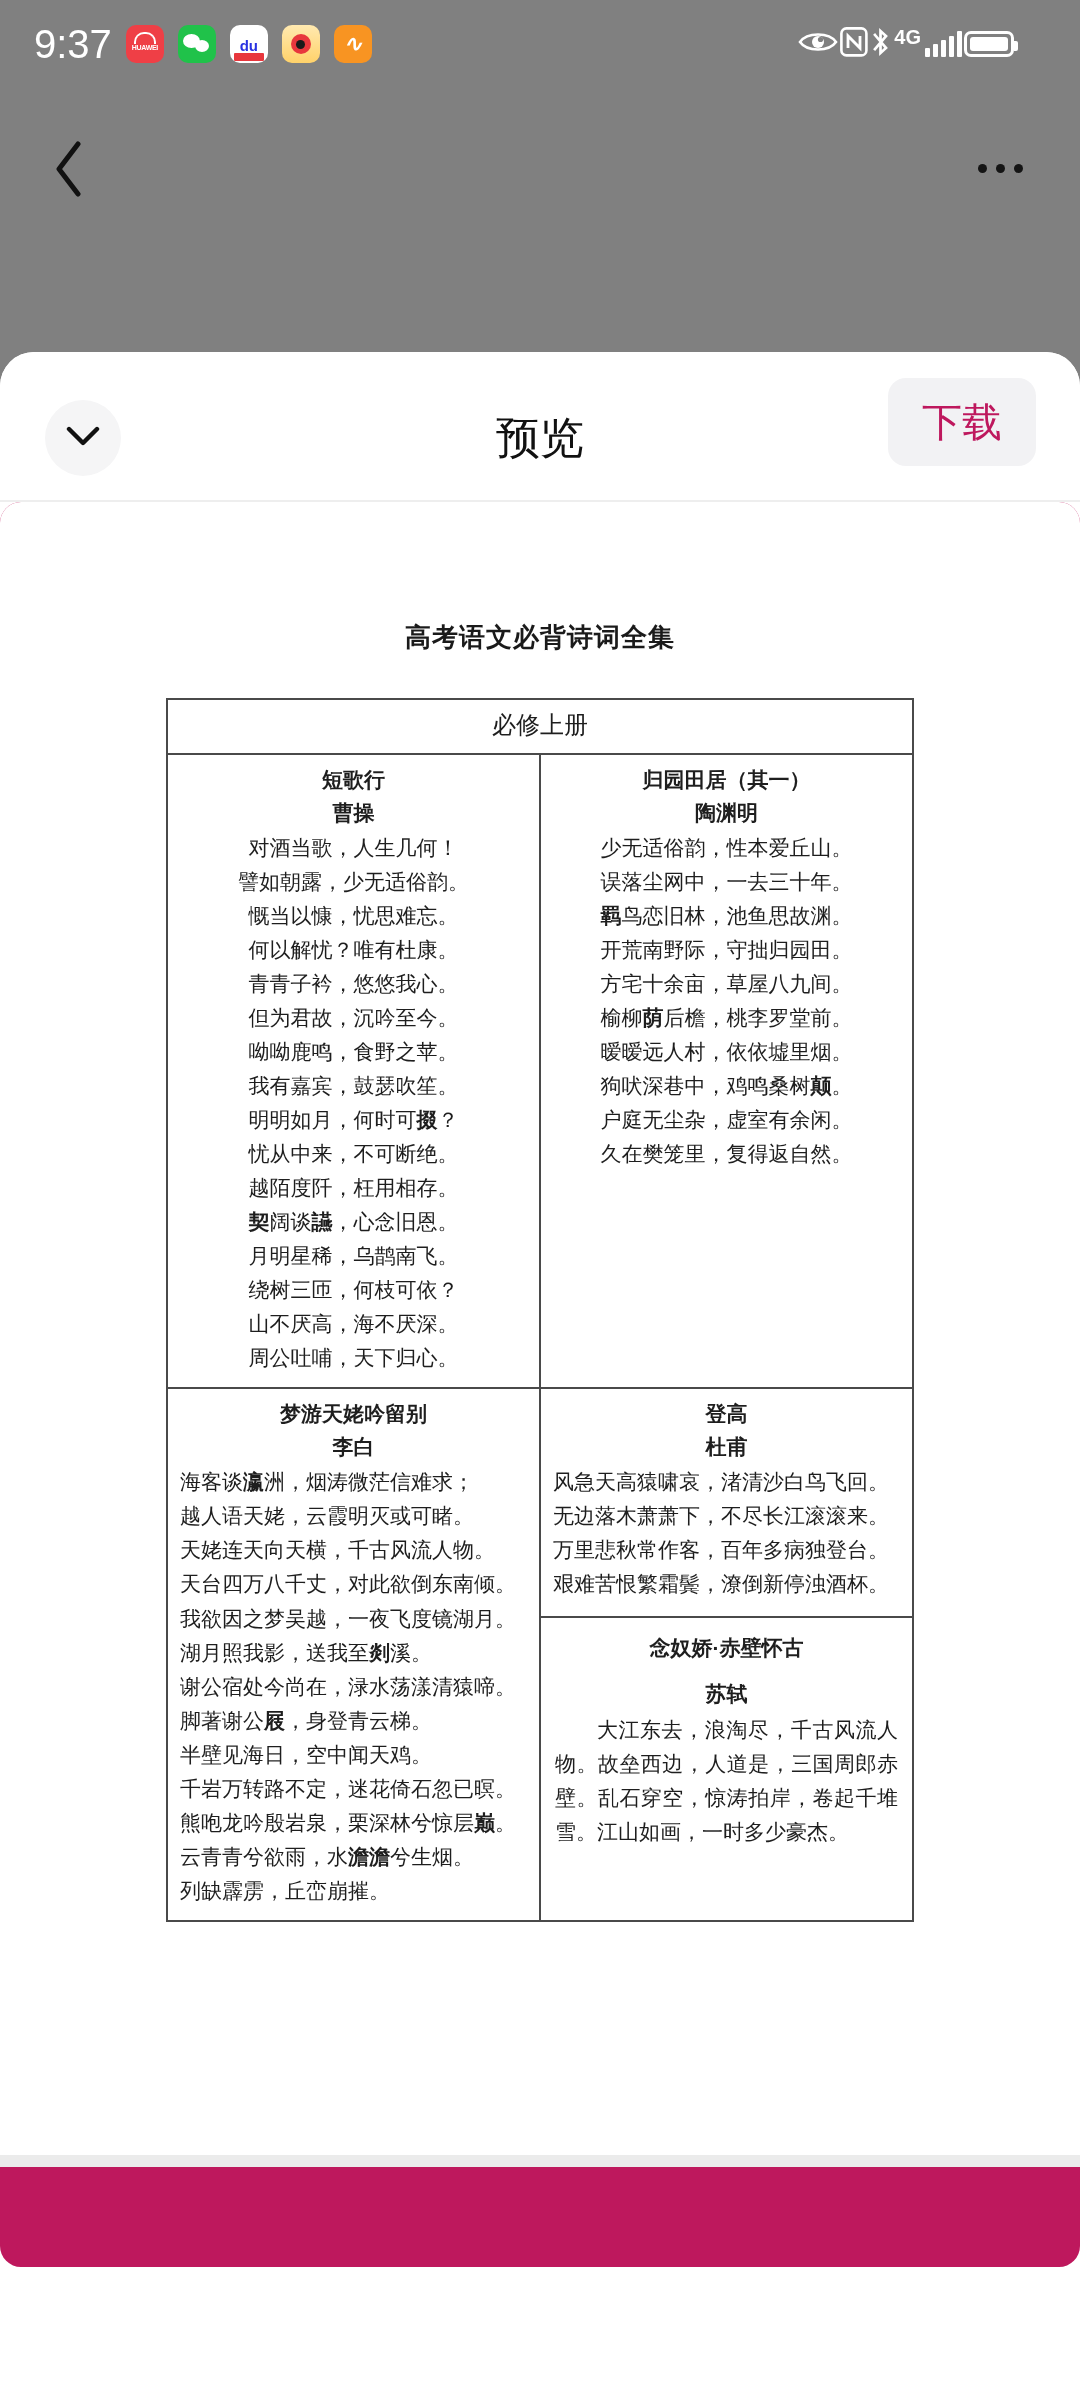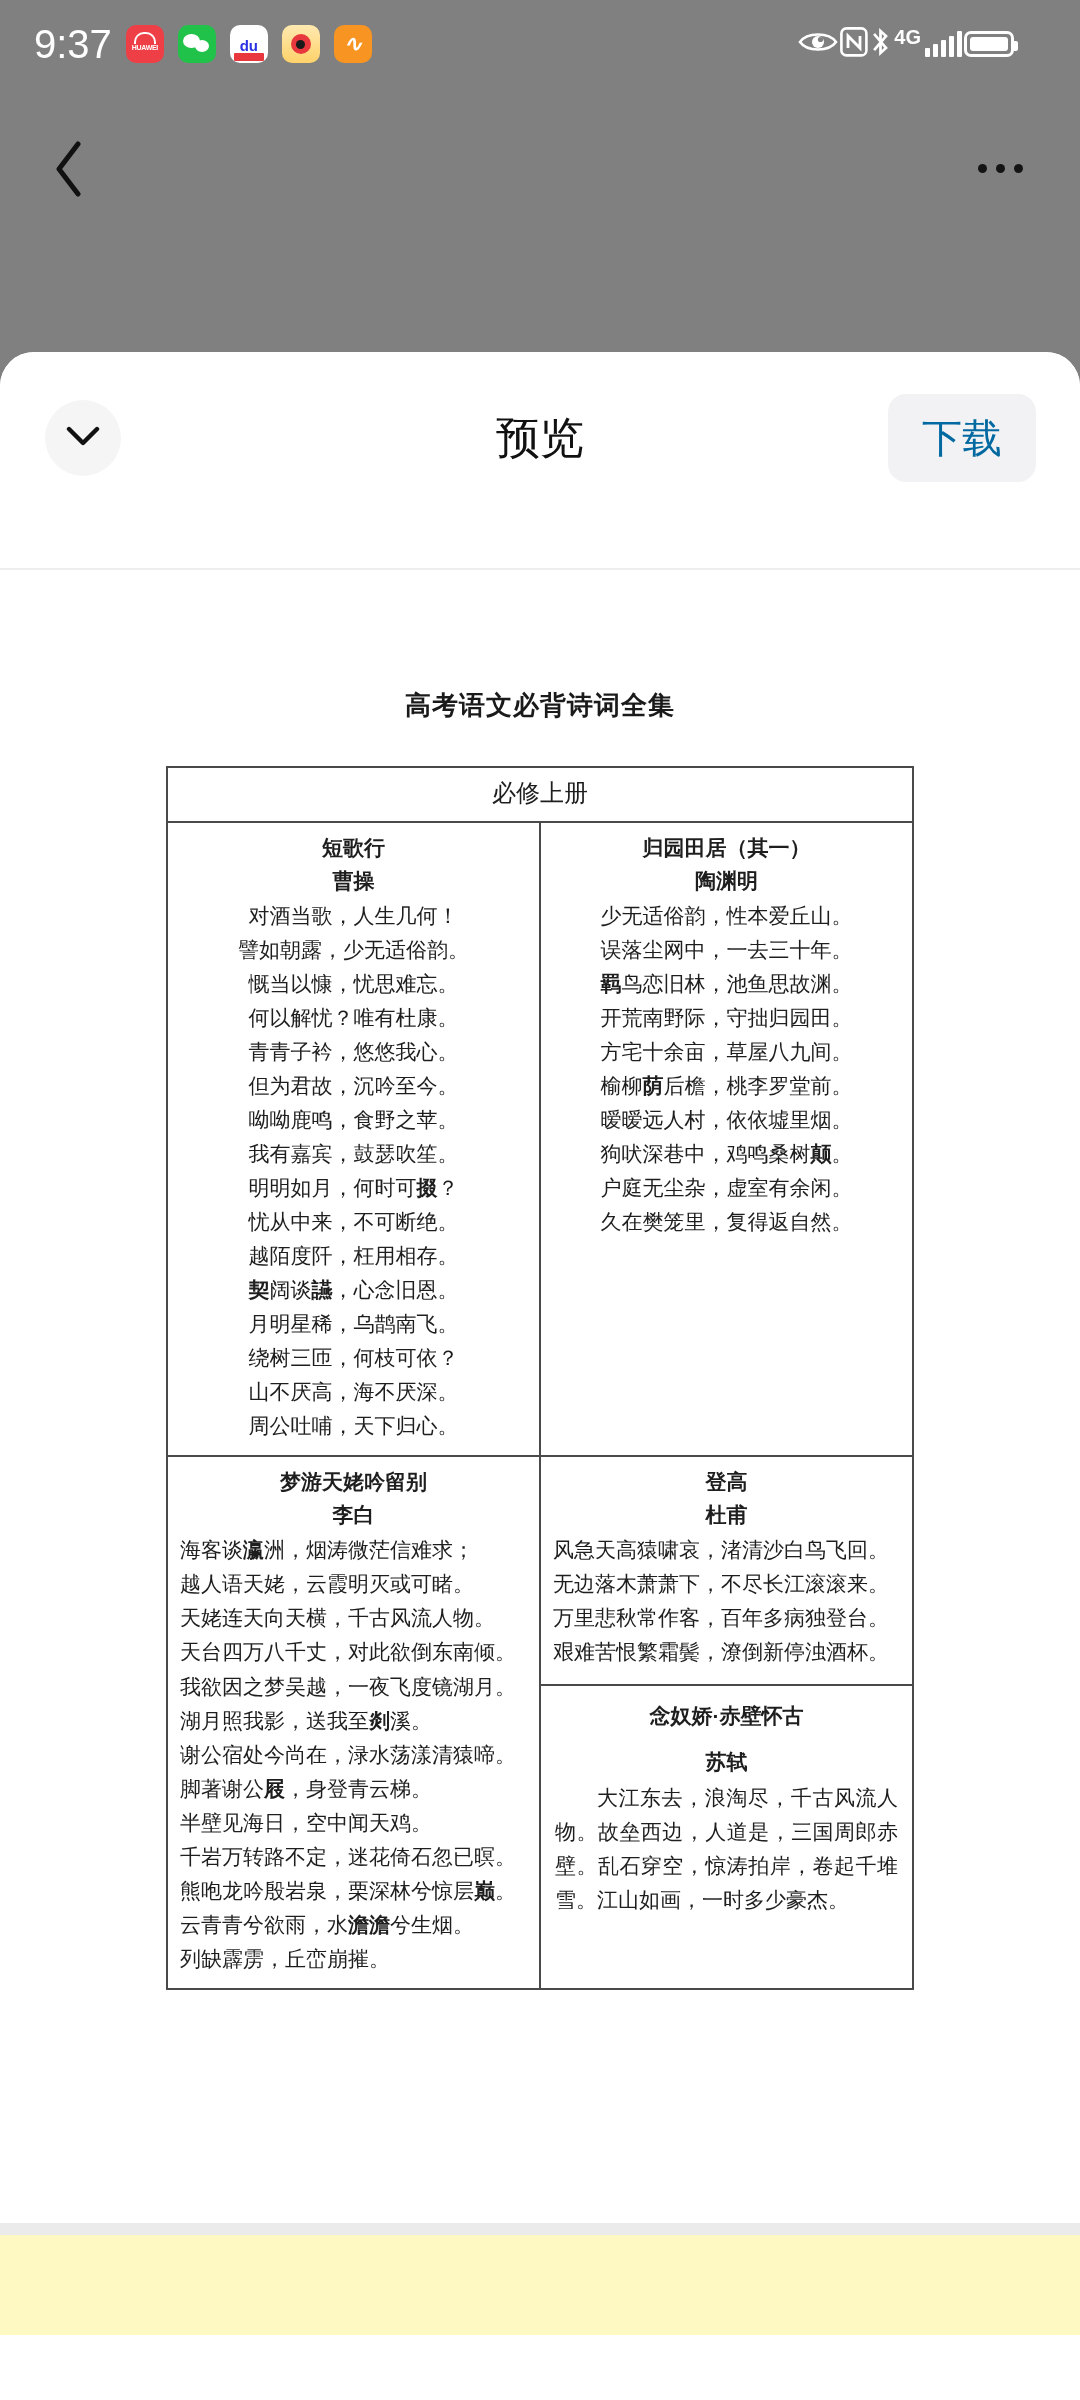--- a/index.html
+++ b/index.html
@@ -135,21 +135,21 @@
     position: absolute;
     left: 0; top: 352px;
     width: 1080px;
     height: 2048px;
     background: #ffffff;
     border-radius: 34px 34px 0 0;
     overflow: hidden;
   }
   .sheet-header {
     position: relative;
-    height: 216px;
+    height: 148px;
     display: flex;
     align-items: center;
     background: #ffffff;
   }
   .sheet-collapse {
     position: absolute;
     left: 45px; top: 48px;
     width: 76px; height: 76px;
     border-radius: 50%;
     background: #f5f5f6;
@@ -160,41 +160,42 @@
     left: 0; right: 0; top: 48px;
     text-align: center;
     font-size: 44px;
     color: #111111;
     font-weight: 400;
     line-height: 76px;
     font-family: "DejaVu Sans", "Liberation Sans", sans-serif;
   }
   .sheet-download {
     position: absolute;
-    right: 44px; top: 42px;
+    right: 44px; top: 26px;
     width: 148px; height: 88px;
     background: #f2f2f4;
     border-radius: 18px;
     display: flex; align-items: center; justify-content: center;
     font-size: 40px;
-    color: #0369a1;
+    color: #be185d;
     font-family: Liberation Sans, sans-serif;
   }
   .sheet-divider {
     height: 2px;
     background: #eeeeee;
     width: 100%;
   }
 
   
   .doc-viewport {
     position: relative;
-    background: #fef9c3;
+    background: #be185d;
     height: 1765px;
     overflow: hidden;
+    border-radius: 21px;
   }
   .doc-page {
     background: #ffffff;
     position: relative;
     box-sizing: border-box;
   }
   .page-gap {
     height: 12px;
     background: #ebebeb;
     width: 100%;

